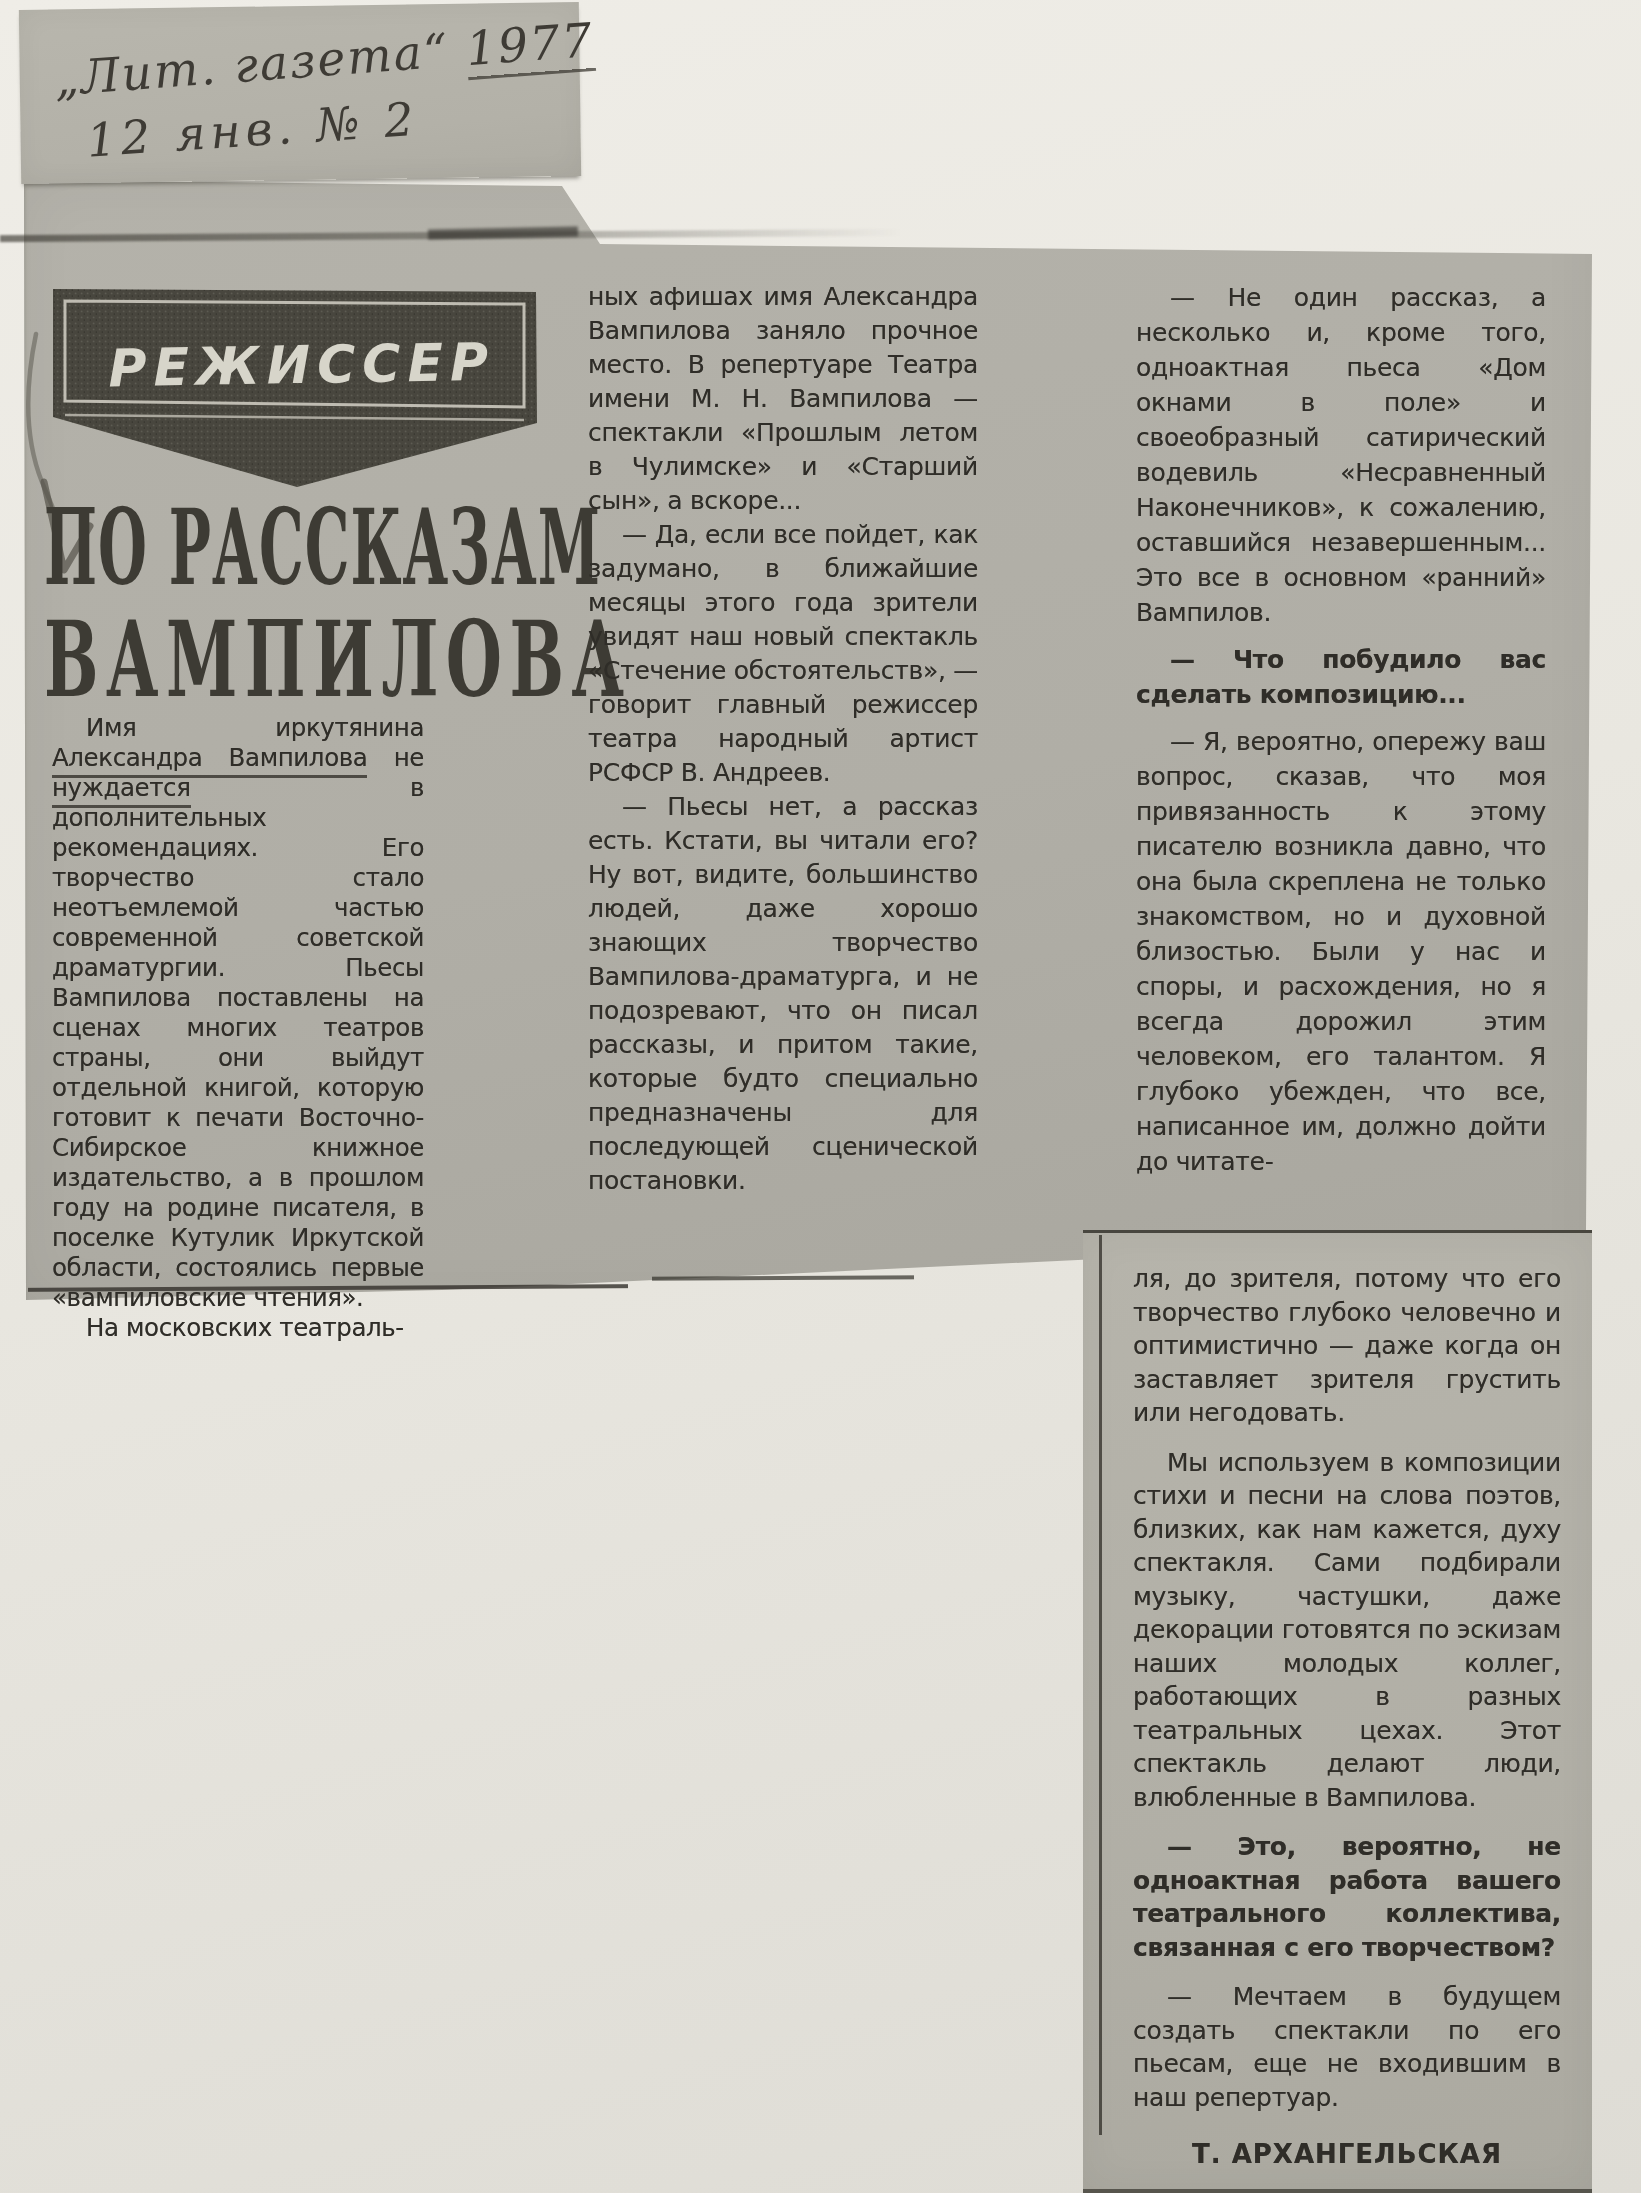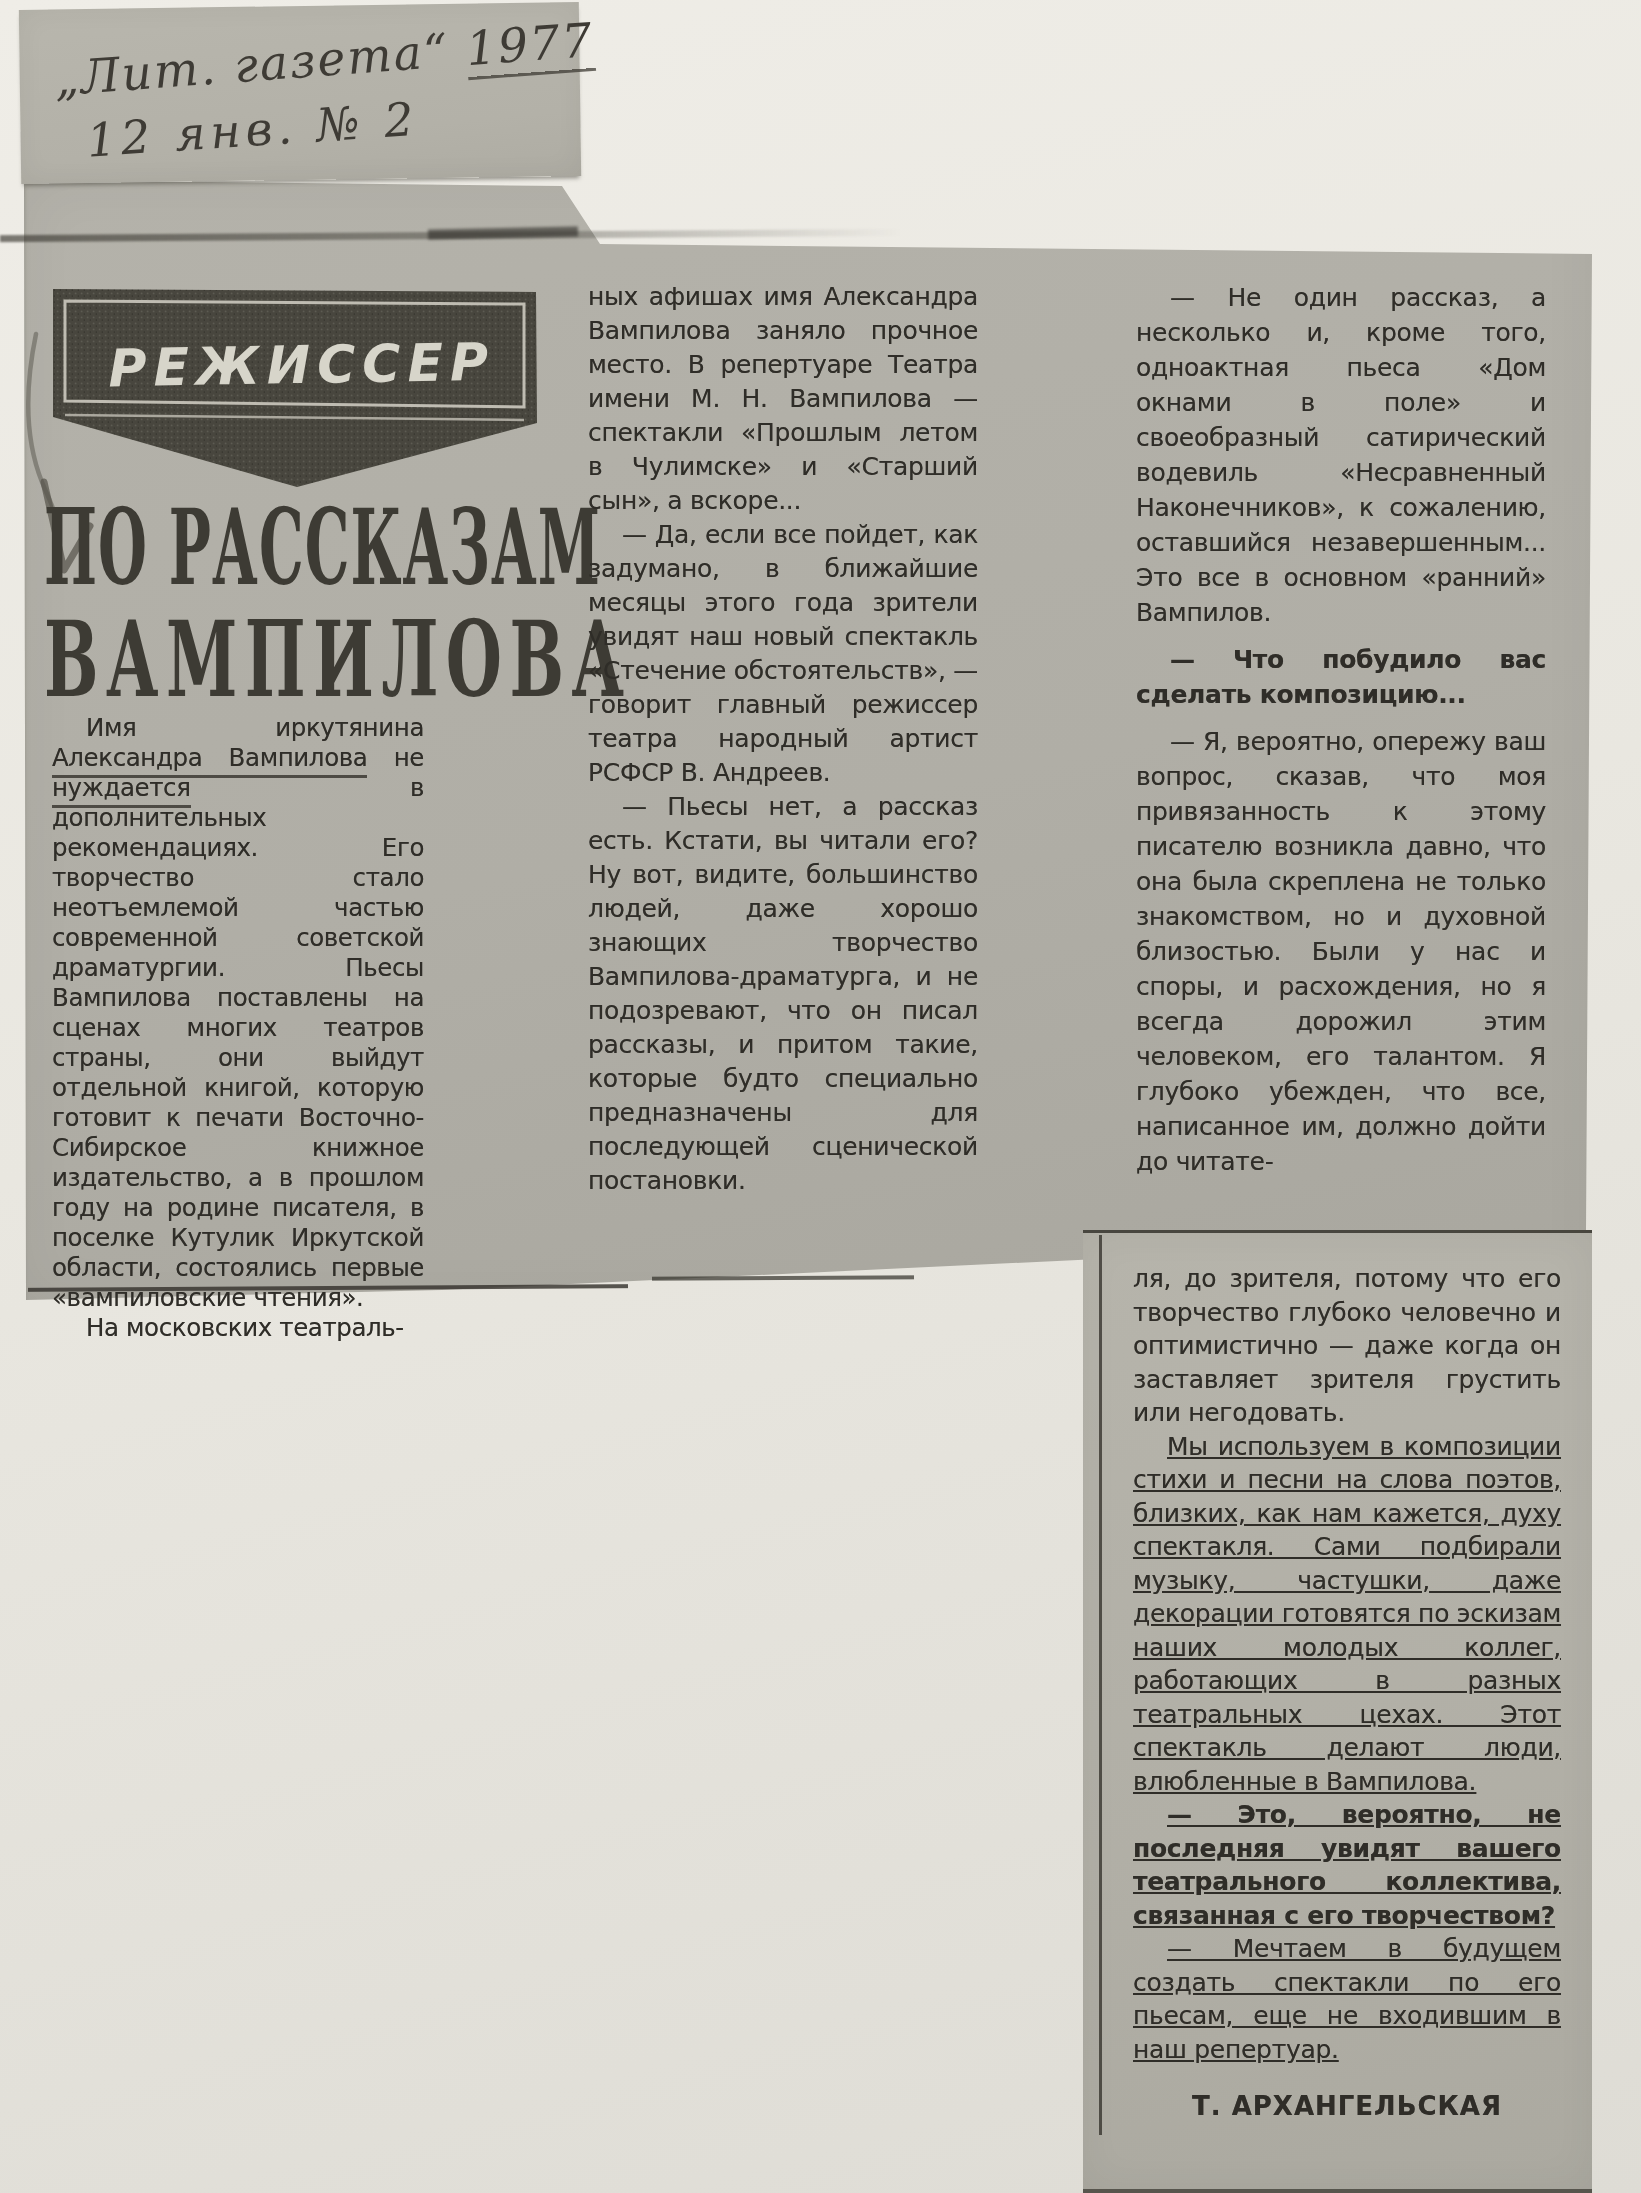--- a/index.html
+++ b/index.html
@@ -81,21 +81,21 @@
     text-shadow:0 0 .5px rgba(47,45,40,.55);
   }
   .coltext p{margin:0;text-indent:34px;}
   .coltext p.noindent{text-indent:0;}
   .coltext p.q{font-weight:bold;}
   .col1{left:52px;top:713px;width:372px;font-size:24.5px;line-height:30px;letter-spacing:-0.4px;}
   .col2{left:588px;top:280px;width:390px;font-size:25px;line-height:34px;letter-spacing:-0.3px;}
   .col3{left:1136px;top:280px;width:410px;font-size:25px;line-height:35px;letter-spacing:-0.3px;}
   .col3 p + p{margin-top:12px;}
   .clip2-text{left:1133px;top:1262px;width:428px;font-size:25px;line-height:33.5px;letter-spacing:-0.3px;}
-  .clip2-text p + p{margin-top:0;text-decoration:underline;}
+  .clip2-text p + p{margin-top:16px;}
   .pu{ 
     background-image:linear-gradient(to top, rgba(52,49,43,.8) 3px, rgba(52,49,43,0) 3px);
     padding-bottom:6px;
   }
   .signature{
     margin-top:24px;text-align:center;font-weight:bold;font-size:26px;
     letter-spacing:1px;text-indent:0;
   }
 </style>
 </head>
@@ -154,16 +154,16 @@
 
 <div class="coltext col3">
   <p>— Не один рассказ, а несколько и, кроме того, одноактная пьеса «Дом окнами в поле» и своеобразный сатирический водевиль «Несравненный Наконечников», к сожалению, оставшийся незавершенным... Это все в основном «ранний» Вампилов.</p>
   <p class="q">— Что побудило вас сделать композицию...</p>
   <p>— Я, вероятно, опережу ваш вопрос, сказав, что моя привязанность к этому писателю возникла давно, что она была скреплена не только знакомством, но и духовной близостью. Были у нас и споры, и расхождения, но я всегда дорожил этим человеком, его талантом. Я глубоко убежден, что все, написанное им, должно дойти до читате-</p>
 </div>
 
 <div class="coltext clip2-text">
   <p class="noindent">ля, до зрителя, потому что его творчество глубоко человечно и оптимистично — даже когда он заставляет зрителя грустить или негодовать.</p>
   <p>Мы используем в композиции стихи и песни на слова поэтов, близких, как нам кажется, духу спектакля. Сами подбирали музыку, частушки, даже декорации готовятся по эскизам наших молодых коллег, работающих в разных театральных цехах. Этот спектакль делают люди, влюбленные в Вампилова.</p>
-  <p class="q">— Это, вероятно, не последняя увидят вашего театрального коллектива, связанная с его творчеством?</p>
+  <p class="q">— Это, вероятно, не одноактная работа вашего театрального коллектива, связанная с его творчеством?</p>
   <p>— Мечтаем в будущем создать спектакли по его пьесам, еще не входившим в наш репертуар.</p>
   <div class="signature">Т. АРХАНГЕЛЬСКАЯ</div>
 </div>
 
 </body></html>

